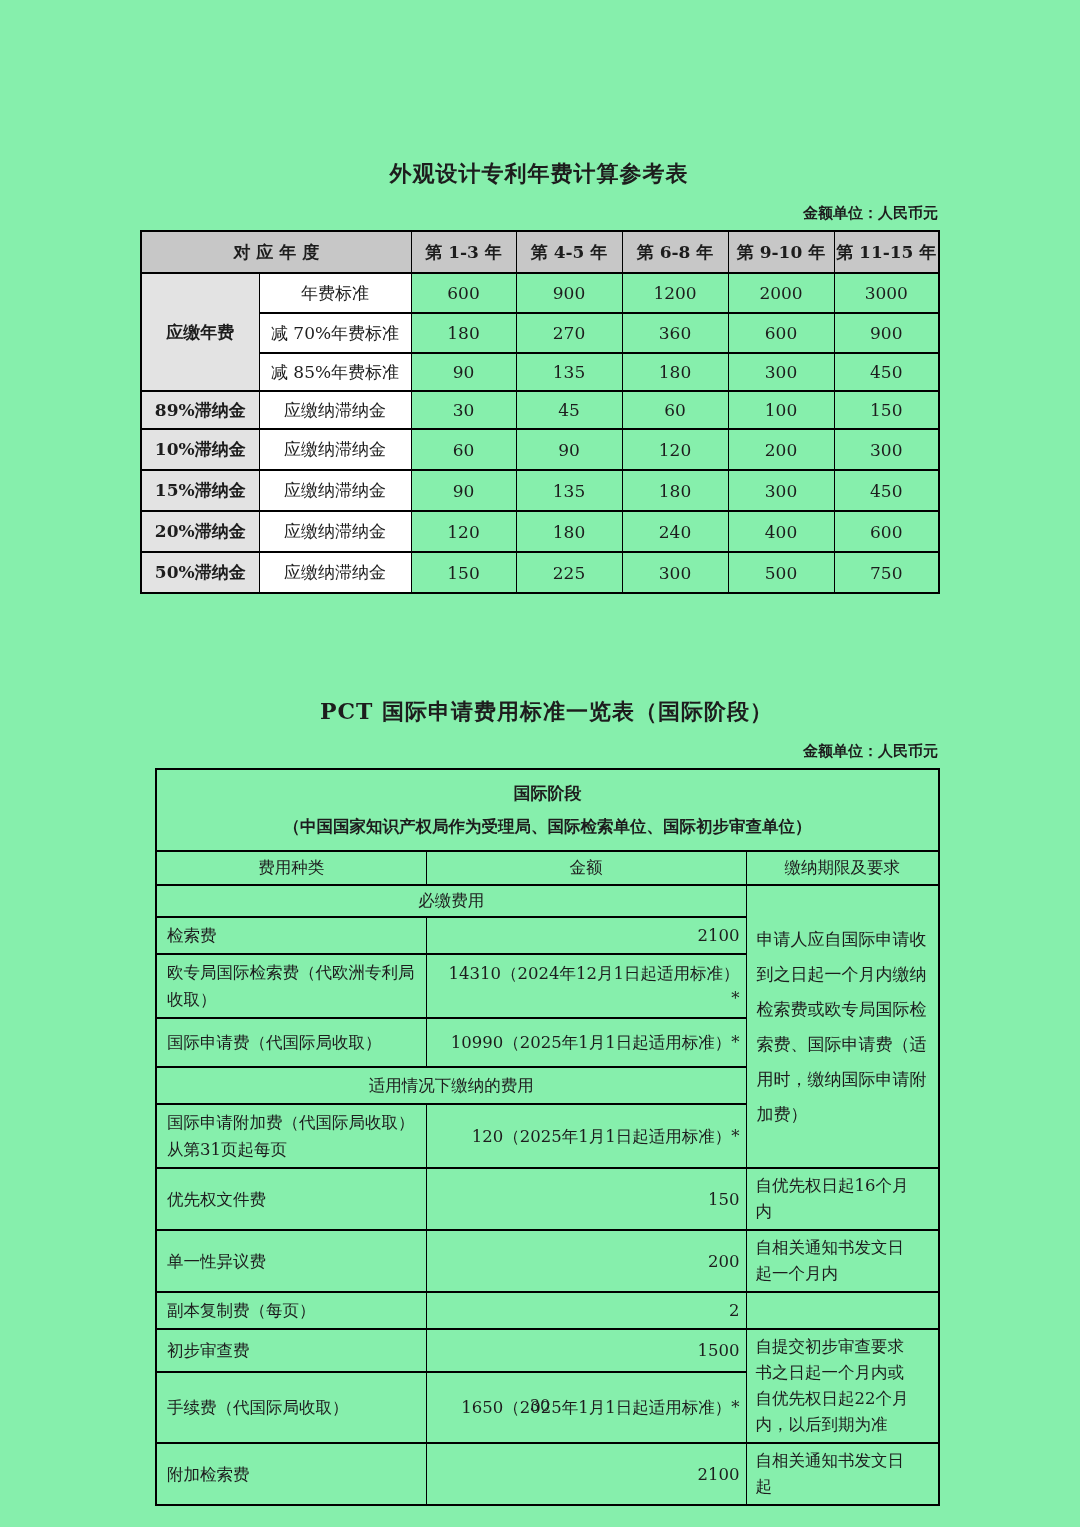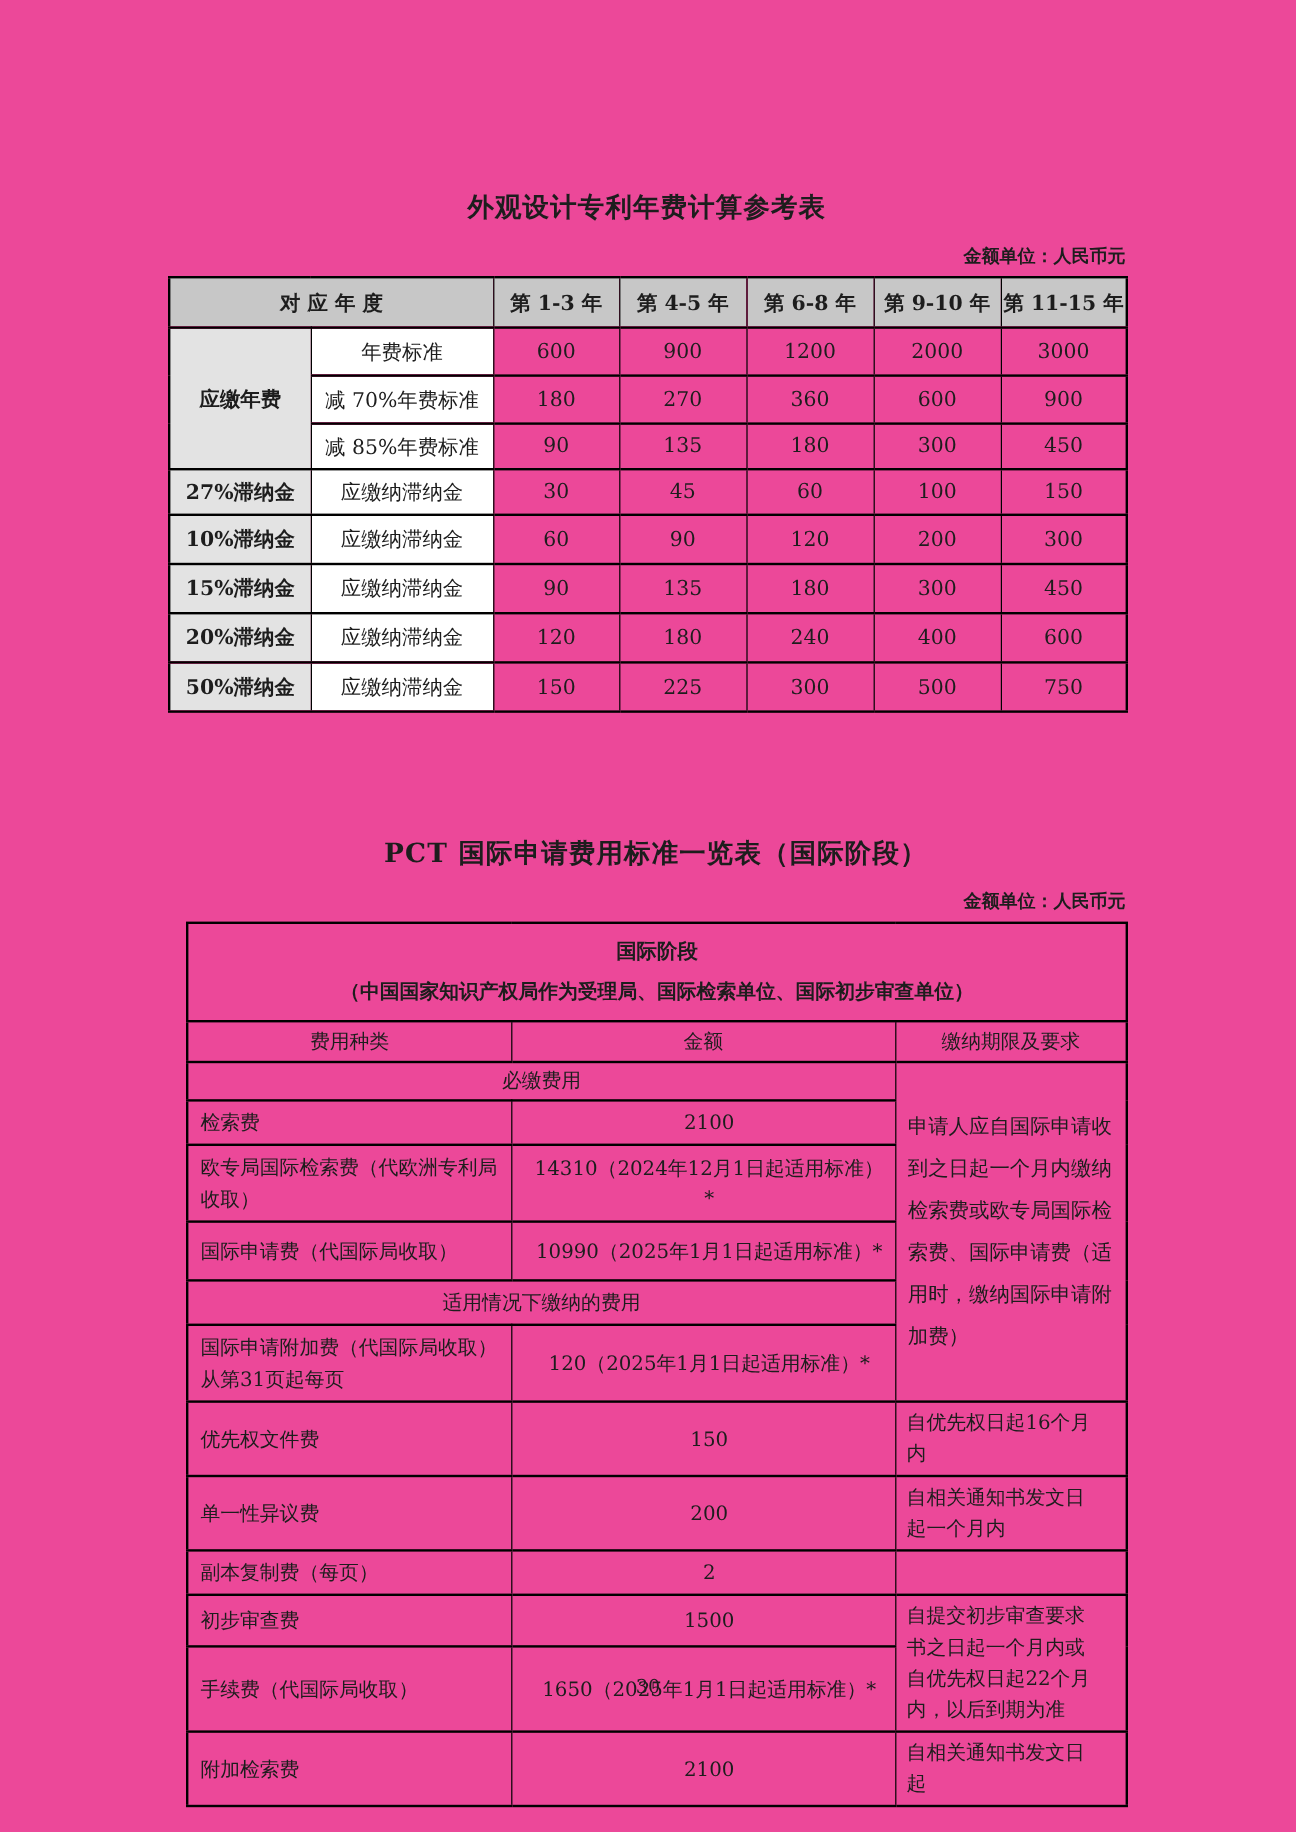--- a/index.html
+++ b/index.html
@@ -2,21 +2,21 @@
 <html><head>
 <meta charset="utf-8">
 <style>
   html,body { margin:0; padding:0; }
   body {
     width:1080px; height:1527px;
     background:#ffffff;
     font-family:"DejaVu Serif","Liberation Serif",serif;
     color:#1d1d1d;
   }
-  .page { position:relative; width:1080px; height:1527px; background:#ec4899; overflow:hidden; }
+  .page { position:relative; width:1080px; height:1527px; background:#86efac; overflow:hidden; }
 
   .sec1 { position:absolute; left:140px; top:158px; width:798px; }
   .sec2 { position:absolute; left:155px; top:696px; width:783px; }
 
   .tbl-title {
     text-align:center; font-size:22px; font-weight:bold;
     letter-spacing:1px; line-height:30px; margin:0;
   }
   .unit-note {
     text-align:right; font-weight:bold; font-size:15px;
@@ -38,21 +38,21 @@
   .t1 .rowlabel { background:#e3e3e3; font-weight:bold; }
   .t1 .sub { background:#fff; }
 
   
   .t2 td { font-size:16.5px; }
   .t2 .stage-cell { text-align:center; padding:10px 6px; }
   .t2 .stage-line1 { font-weight:bold; font-size:17px; line-height:26px; }
   .t2 .stage-line2 { font-weight:bold; font-size:16.5px; line-height:26px; margin-top:8px; }
   .t2 .c { text-align:center; }
   .t2 .name { text-align:left; padding:4px 8px 4px 10px; line-height:27px; }
-  .t2 .amt  { text-align:center; padding:4px 6px 4px 16px; line-height:25px; }
+  .t2 .amt  { text-align:right; padding:4px 6px 4px 16px; line-height:25px; }
   .t2 .dl   { text-align:left; padding:4px 20px 4px 9px; line-height:26px; }
   .t2 .note { text-align:left; padding:6px 4px 6px 10px; line-height:35px; font-size:17px; }
 
   .pagenum {
     position:absolute; top:1396px; left:0; width:1080px;
     text-align:center; font-size:16px;
   }
 </style>
 </head>
 <body>
@@ -101,21 +101,21 @@
       </tr>
       <tr style="height:38px">
         <td class="sub">减 85%年费标准</td>
         <td>90</td>
         <td>135</td>
         <td>180</td>
         <td>300</td>
         <td>450</td>
       </tr>
       <tr style="height:38px">
-        <th class="rowlabel">27%滞纳金</th>
+        <th class="rowlabel">89%滞纳金</th>
         <td class="sub">应缴纳滞纳金</td>
         <td>30</td>
         <td>45</td>
         <td>60</td>
         <td>100</td>
         <td>150</td>
       </tr>
       <tr style="height:41px">
         <th class="rowlabel">10%滞纳金</th>
         <td class="sub">应缴纳滞纳金</td>

